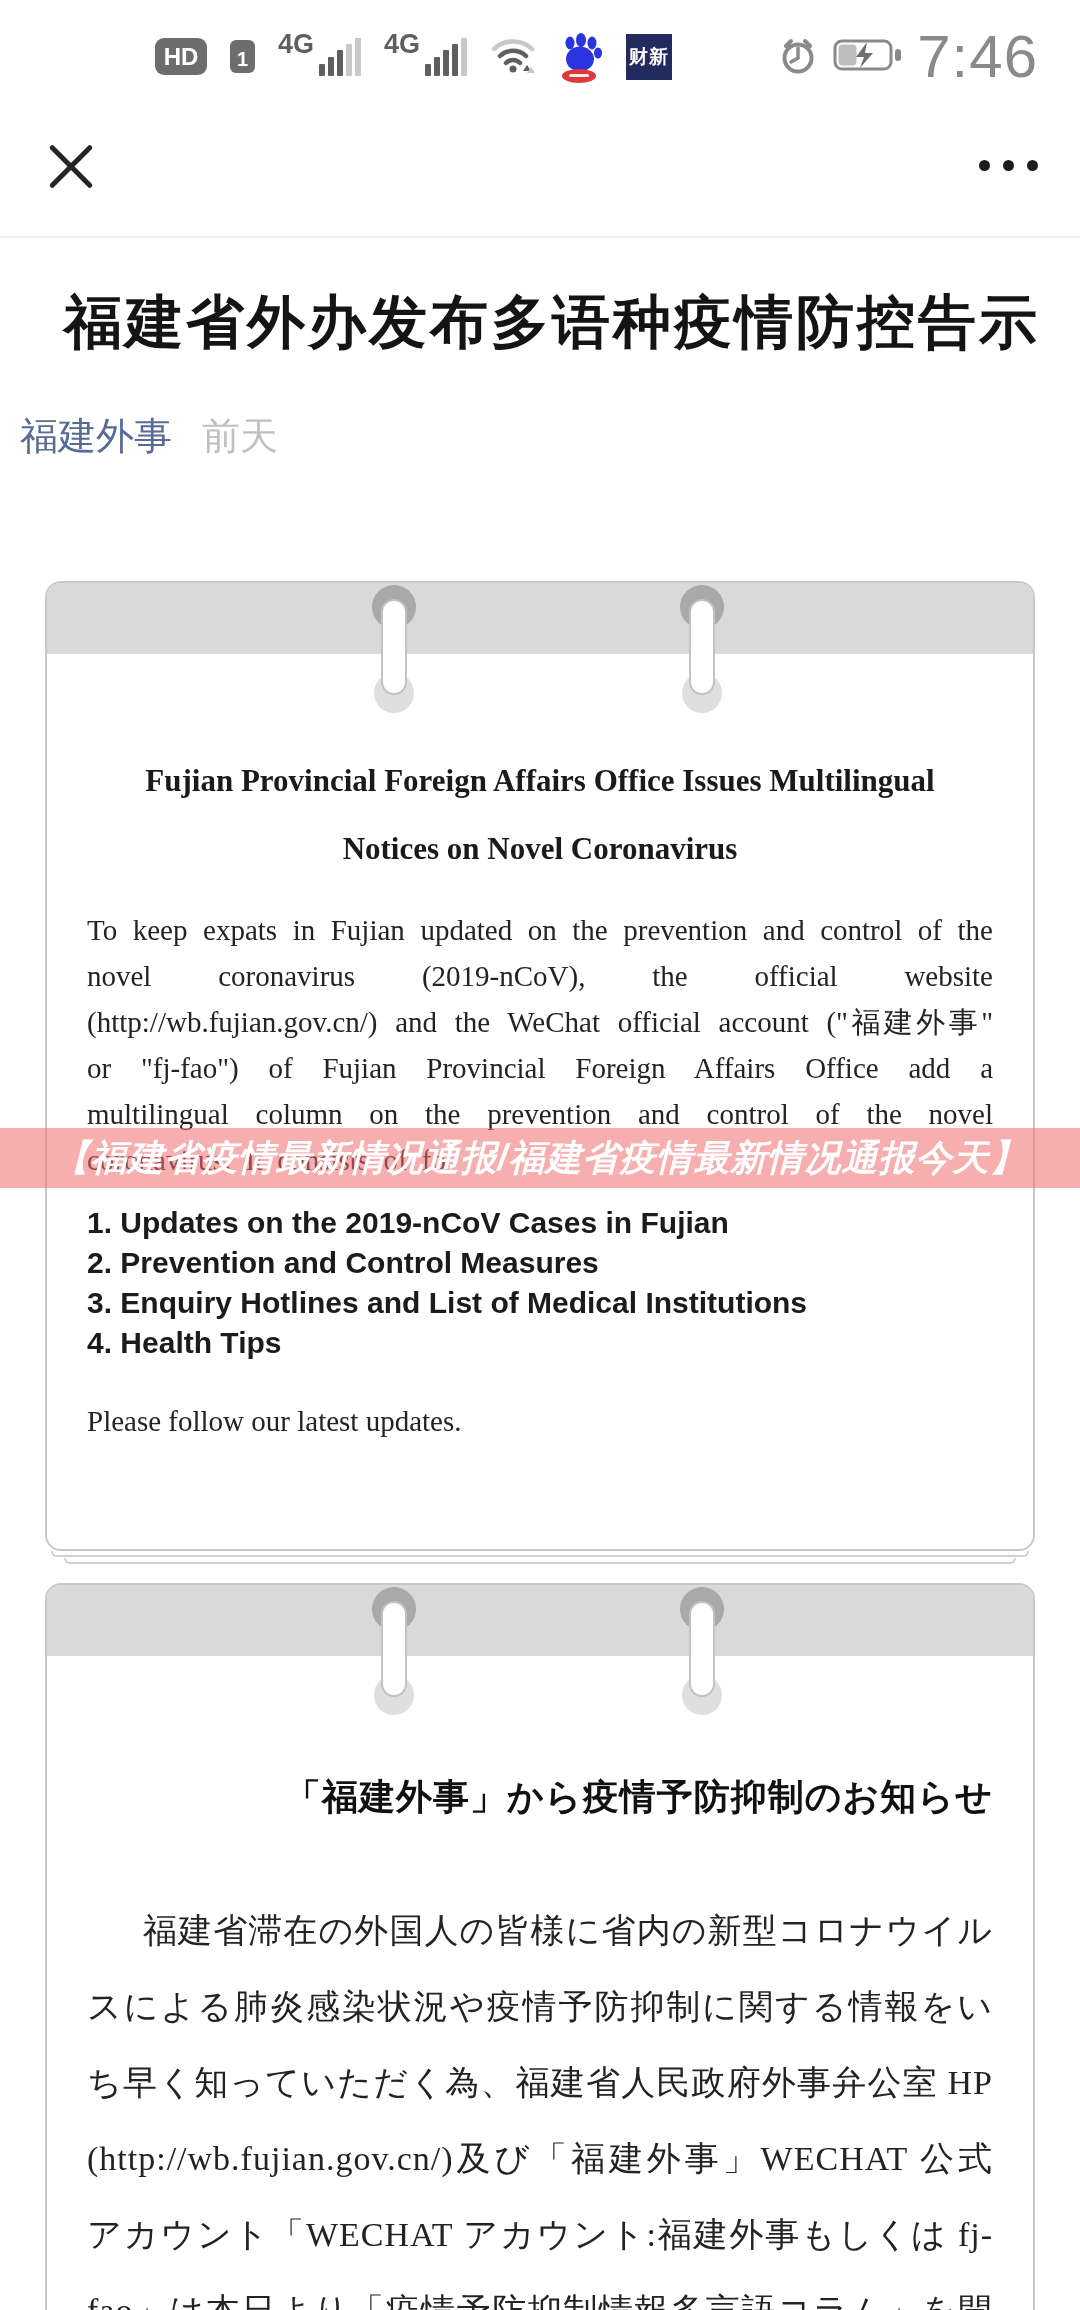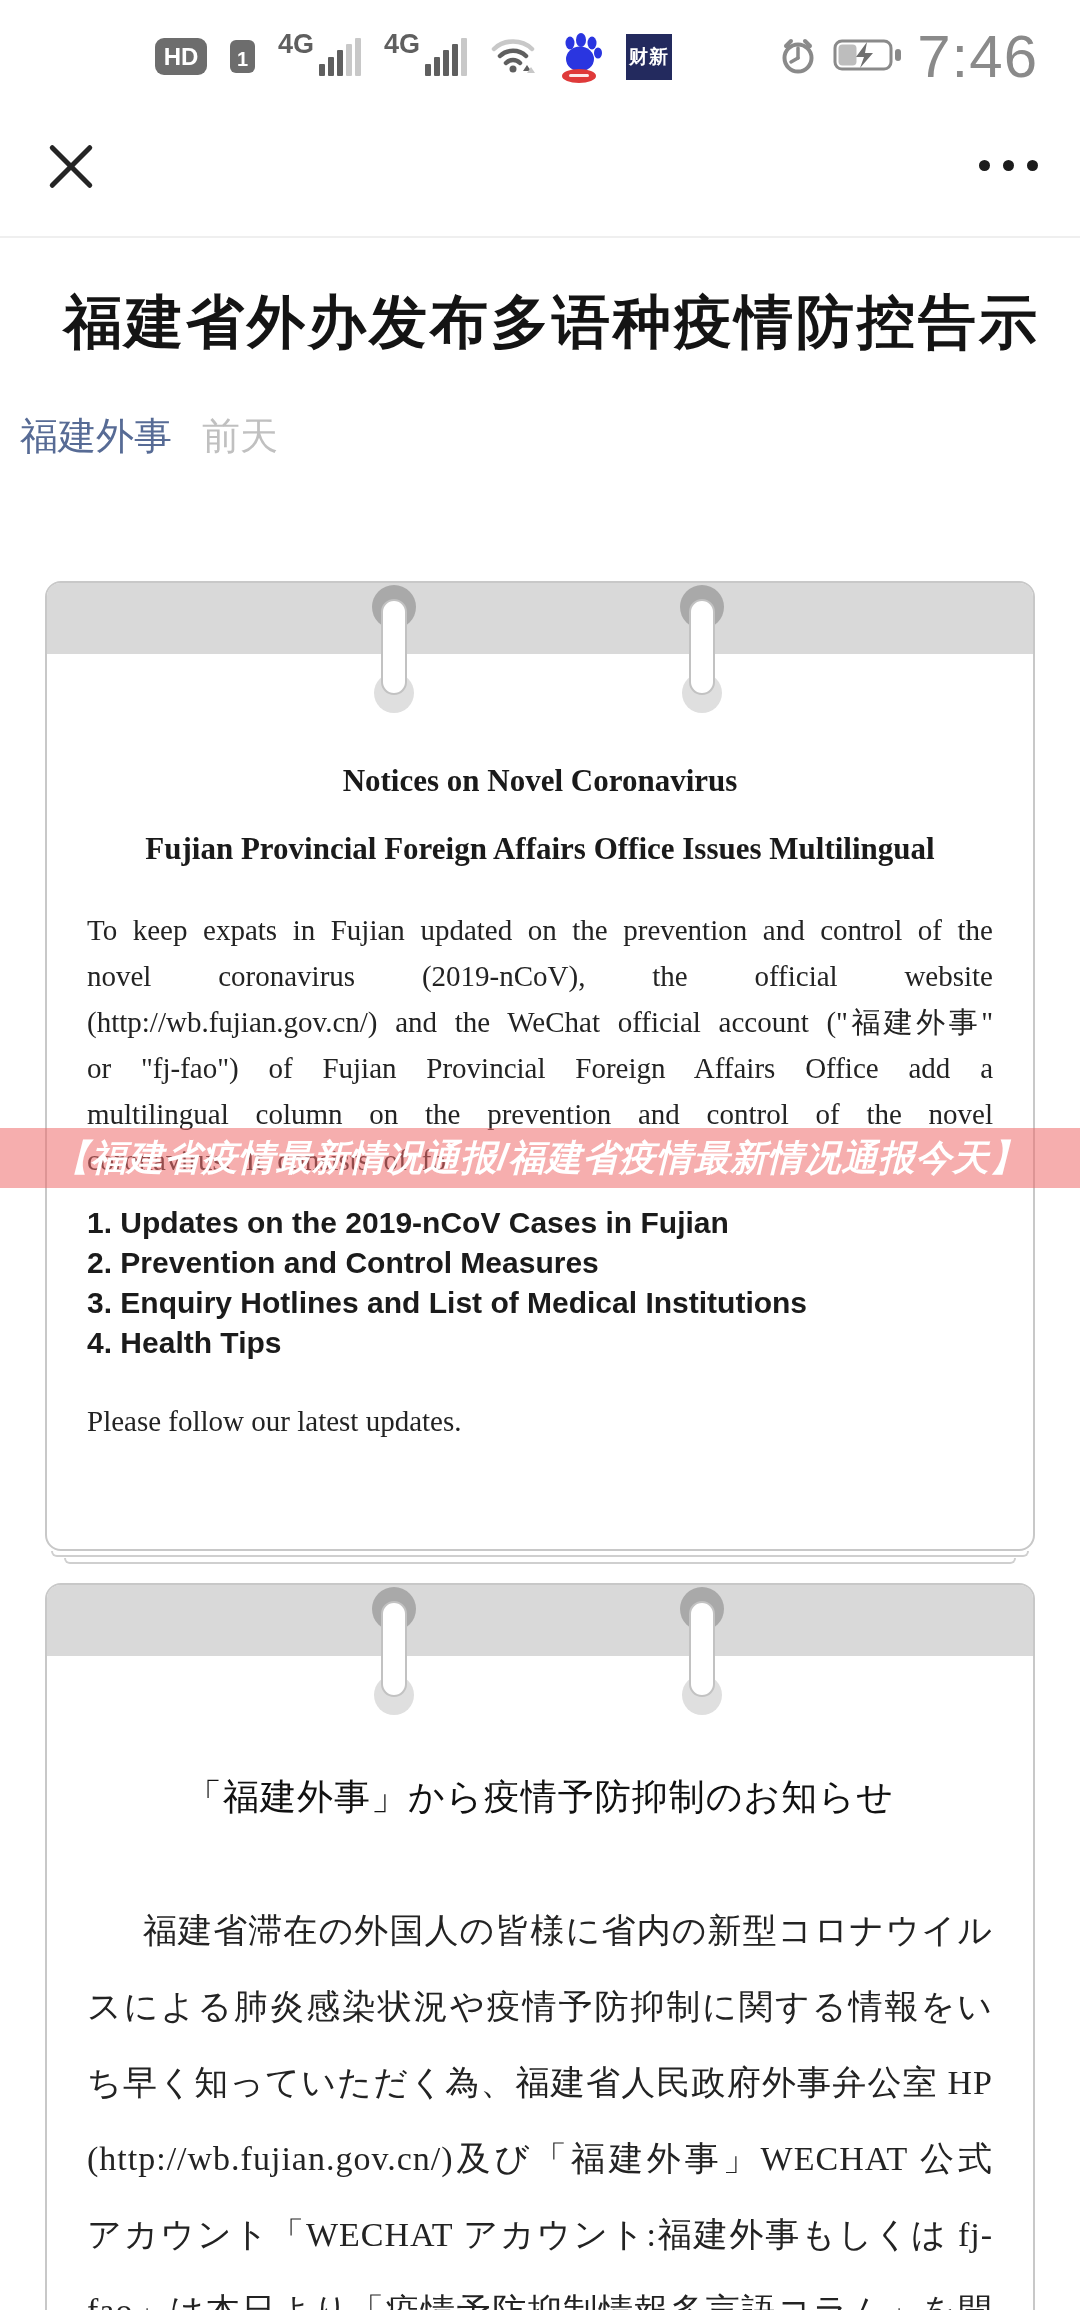--- a/index.html
+++ b/index.html
@@ -63,21 +63,21 @@
     line-height:46px; color:#232323; text-align:justify; word-spacing:7px; }
   .en-list { margin-top:20px; font-family:Liberation Sans, sans-serif; font-size:30px;
     font-weight:600; line-height:40px; color:#1b1b1b; list-style:none; }
   .en-footer { margin-top:38px; font-family:"Liberation Serif","DejaVu Serif",serif; font-size:29px;
     line-height:40px; color:#232323; padding-bottom:108px; }
 
   .stack-line { height:6px; border:2px solid #cfcfcf; border-top:none; border-radius:0 0 10px 10px; margin:0 auto; background:#fff; }
   .stack-line.s1 { width:978px; }
   .stack-line.s2 { width:952px; margin-top:1px; }
 
-  .jp-heading { margin-top:115px; text-align:center; font-weight:400; font-size:36px; line-height:52px; color:#111; letter-spacing:1px; }
+  .jp-heading { margin-top:115px; text-align:right; font-weight:700; font-size:36px; line-height:52px; color:#111; letter-spacing:1px; }
   .jp-body { margin-top:70px; font-family:"Liberation Serif","DejaVu Serif",serif; font-size:34px;
     line-height:76px; color:#232323; text-align:justify; text-indent:56px; letter-spacing:1px; }
 
   
   .overlay-band { position:absolute; top:1128px; left:0; width:1080px; height:60px; z-index:5;
     background:rgba(238,108,108,0.55); display:flex; align-items:center; justify-content:center;font-style:italic; }
   .overlay-band .band-text { color:#ffffff; font-size:36px; font-weight:700; letter-spacing:1px; white-space:nowrap; }
 </style>
 </head>
 <body>
@@ -184,22 +184,22 @@
     <div class="ring-light"></div>
     <div class="ring-bar"></div>
   </div>
   <div class="ring ring-2">
     <div class="ring-hole"></div>
     <div class="ring-light"></div>
     <div class="ring-bar"></div>
   </div>
   <div class="card-body-pad">
     <div class="en-heading">
+      <div>Fujian Provincial Foreign Affairs Office Issues Multilingual</div>
       <div>Notices on Novel Coronavirus</div>
-      <div>Fujian Provincial Foreign Affairs Office Issues Multilingual</div>
     </div>
     <p class="en-body">To keep expats in Fujian updated on the prevention and control of the novel coronavirus (2019-nCoV), the official website (http://wb.fujian.gov.cn/) and the WeChat official account ("福建外事" or "fj-fao") of Fujian Provincial Foreign Affairs Office add a multilingual column on the prevention and control of the novel coronavirus. It consists of fo</p>
     <ul class="en-list">
       <li>1. Updates on the 2019-nCoV Cases in Fujian</li>
       <li>2. Prevention and Control Measures</li>
       <li>3. Enquiry Hotlines and List of Medical Institutions</li>
       <li>4. Health Tips</li>
     </ul>
     <p class="en-footer">Please follow our latest updates.</p>
   </div>

